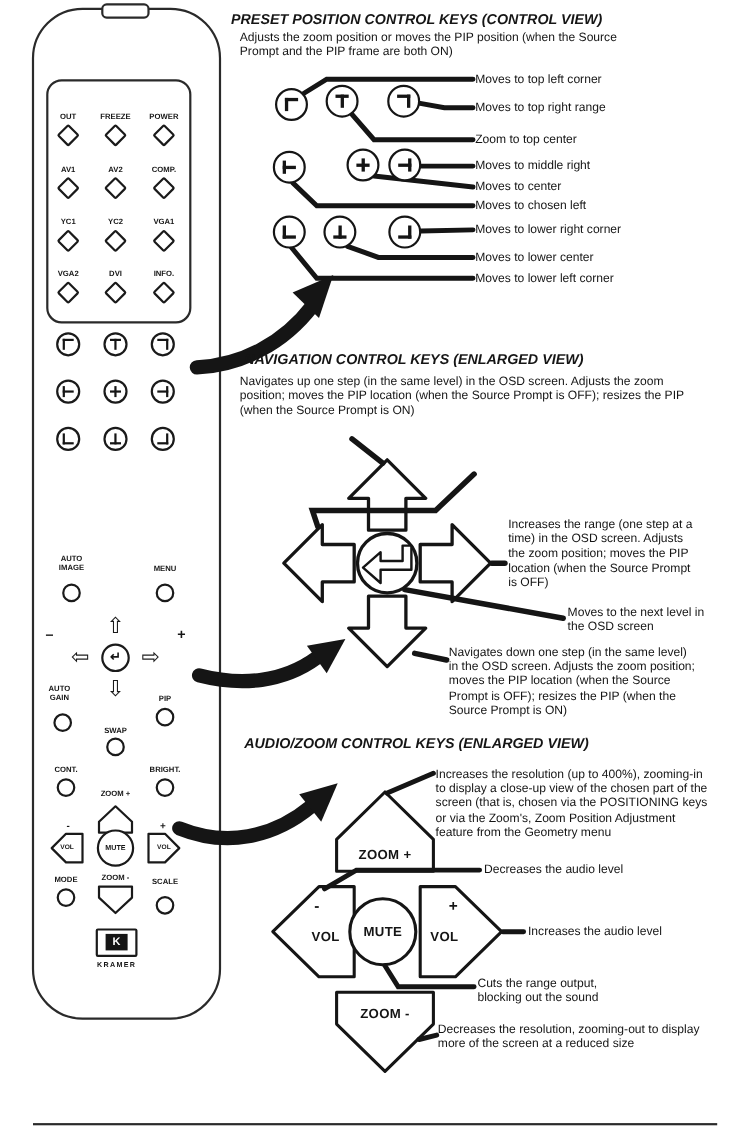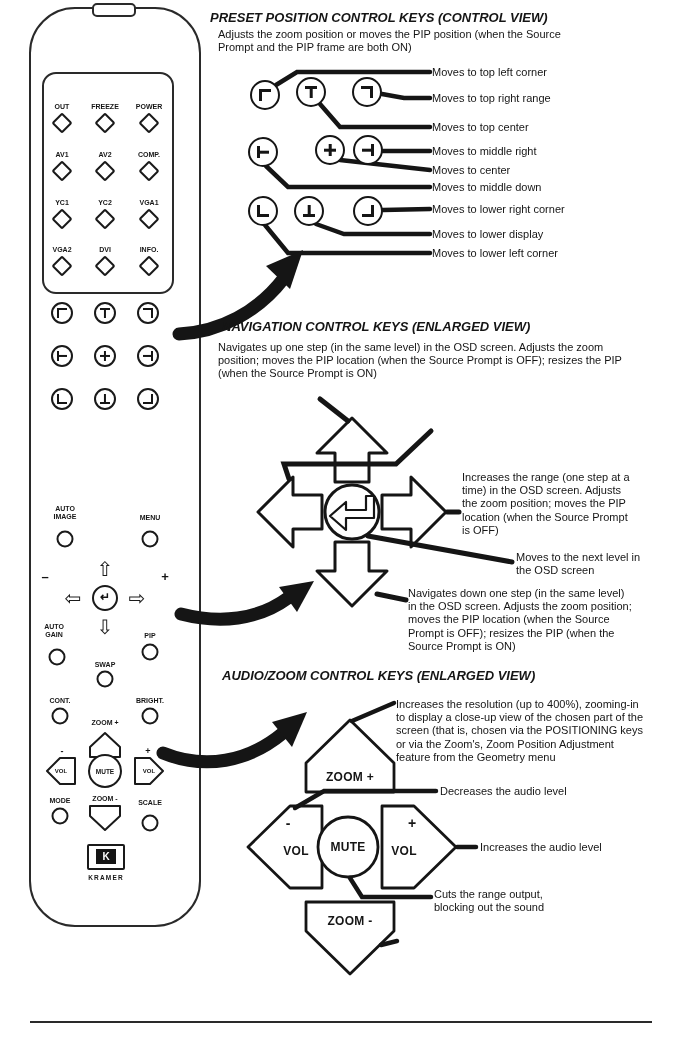--- a/index.html
+++ b/index.html
@@ -252,26 +252,26 @@
     </div>
   <div class="big-circle" style="left:309px;top:211px">
       <span class="g g-bc"></span>
     </div>
   <div class="big-circle" style="left:368px;top:211px">
       <span class="g g-br"></span>
     </div>
 
   <div class="preset-label" style="left:432px;top:66px">Moves to top left corner</div>
   <div class="preset-label" style="left:432px;top:92px">Moves to top right range</div>
-  <div class="preset-label" style="left:432px;top:121px">Moves to top center</div>
+  <div class="preset-label" style="left:432px;top:121px">Zoom to top center</div>
   <div class="preset-label" style="left:432px;top:145px">Moves to middle right</div>
   <div class="preset-label" style="left:432px;top:164px">Moves to center</div>
-  <div class="preset-label" style="left:432px;top:181px">Moves to middle down</div>
+  <div class="preset-label" style="left:432px;top:181px">Moves to chosen left</div>
   <div class="preset-label" style="left:432px;top:203px">Moves to lower right corner</div>
-  <div class="preset-label" style="left:432px;top:228px">Moves to lower display</div>
+  <div class="preset-label" style="left:432px;top:228px">Moves to lower center</div>
   <div class="preset-label" style="left:432px;top:247px">Moves to lower left corner</div>
 
   <div class="h-title" style="left:222px;top:319px">NAVIGATION CONTROL KEYS (ENLARGED VIEW)</div>
   <div class="body-text" style="left:218px;top:341px;width:415px">Navigates up one step (in the same level) in the OSD screen. Adjusts the zoom position; moves the PIP location (when the Source Prompt is OFF); resizes the PIP (when the Source Prompt is ON)</div>
   <div class="body-text" style="left:462px;top:471px;width:172px">Increases the range (one step at a time) in the OSD screen. Adjusts the zoom position; moves the PIP location (when the Source Prompt is OFF)</div>
   <div class="body-text" style="left:516px;top:551px;width:135px">Moves to the next level in the OSD screen</div>
   <div class="body-text" style="left:408px;top:587px;width:228px">Navigates down one step (in the same level) in the OSD screen. Adjusts the zoom position; moves the PIP location (when the Source Prompt is OFF); resizes the PIP (when the Source Prompt is ON)</div>
 
   <div class="h-title" style="left:222px;top:668px">AUDIO/ZOOM CONTROL KEYS (ENLARGED VIEW)</div>
 
@@ -280,15 +280,16 @@
   <span class="ctr audio-btn-label" style="left:296px;top:851px">VOL</span>
   <span class="ctr audio-btn-label" style="left:348px;top:847px">MUTE</span>
   <span class="ctr" style="left:412px;top:823px;font-size:14px;font-weight:bold">+</span>
   <span class="ctr audio-btn-label" style="left:404px;top:851px">VOL</span>
   <span class="ctr audio-btn-label" style="left:350px;top:921px">ZOOM -</span>
 
   <div class="body-text" style="left:396px;top:698px;width:252px">Increases the resolution (up to 400%), zooming-in to display a close-up view of the chosen part of the screen (that is, chosen via the POSITIONING keys or via the Zoom's, Zoom Position Adjustment feature from the Geometry menu</div>
   <div class="body-text nowrap" style="left:440px;top:785px">Decreases the audio level</div>
   <div class="body-text nowrap" style="left:480px;top:841px">Increases the audio level</div>
   <div class="body-text" style="left:434px;top:888px;width:130px">Cuts the range output, blocking out the sound</div>
+  <div class="body-text" style="left:398px;top:930px;width:248px">Decreases the resolution, zooming-out to display more of the screen at a reduced size</div>
 
   <div class="footer-rule"></div>
 </div>
 
 </body></html>

